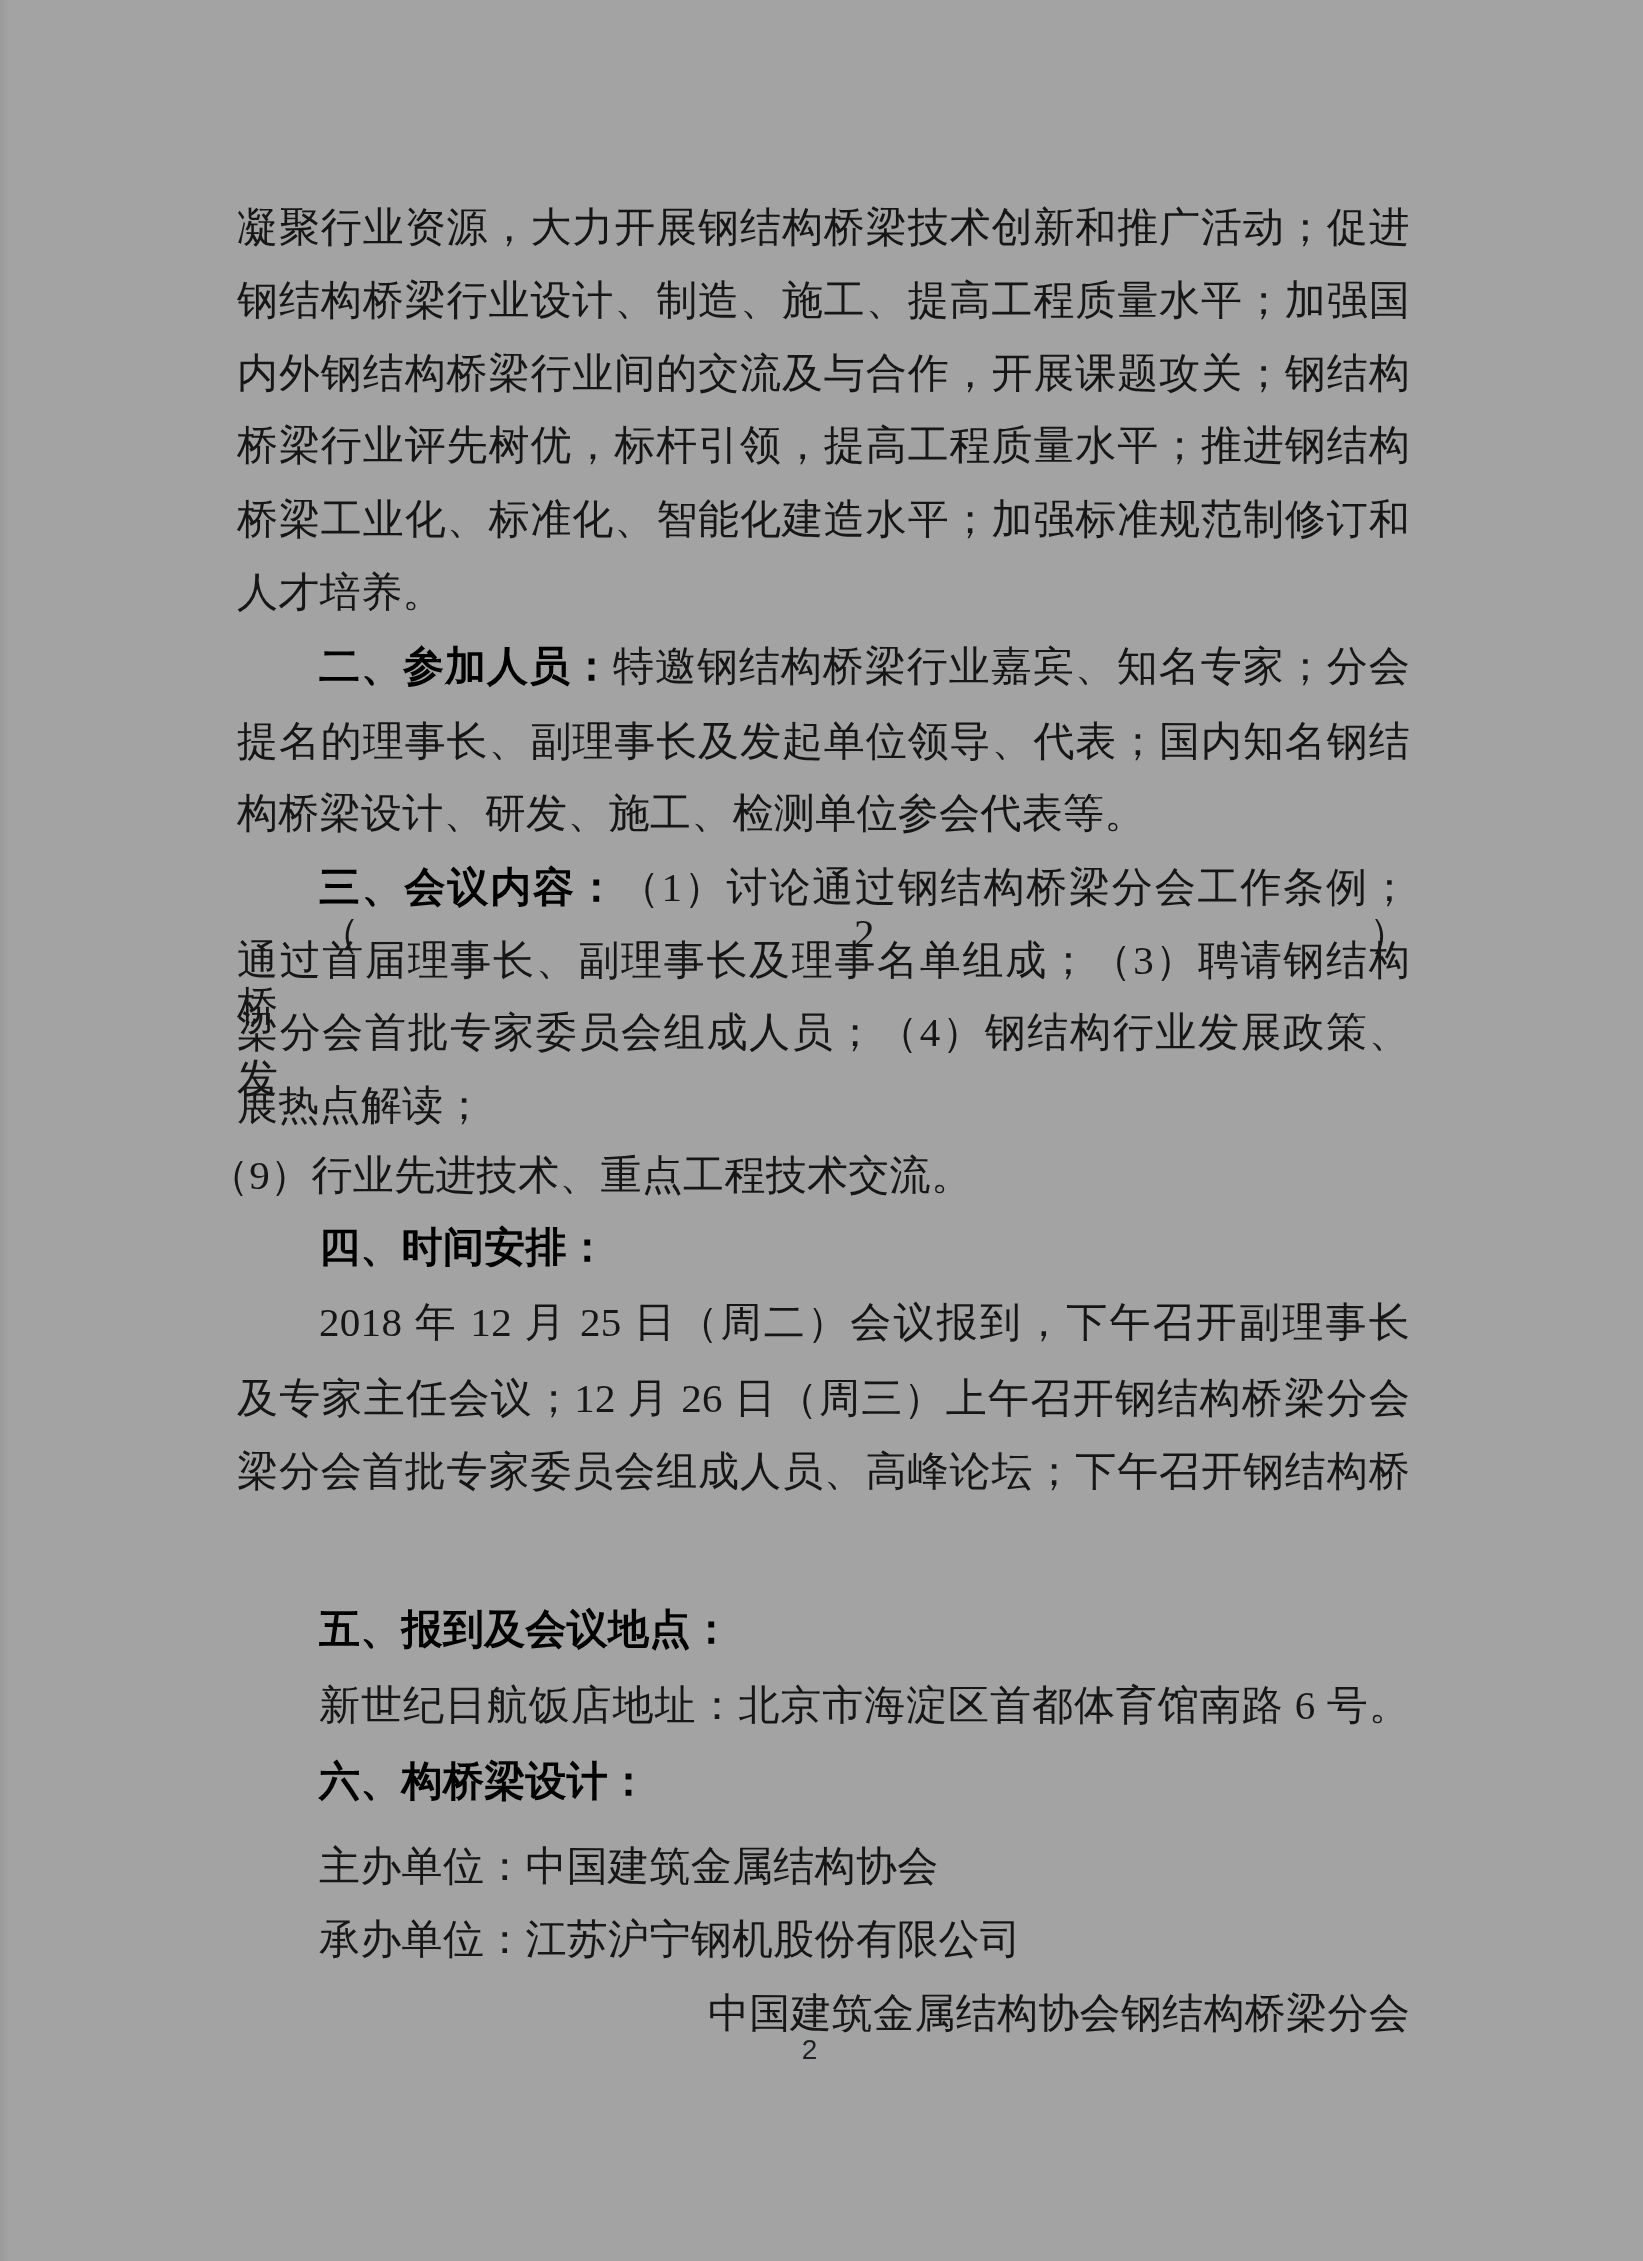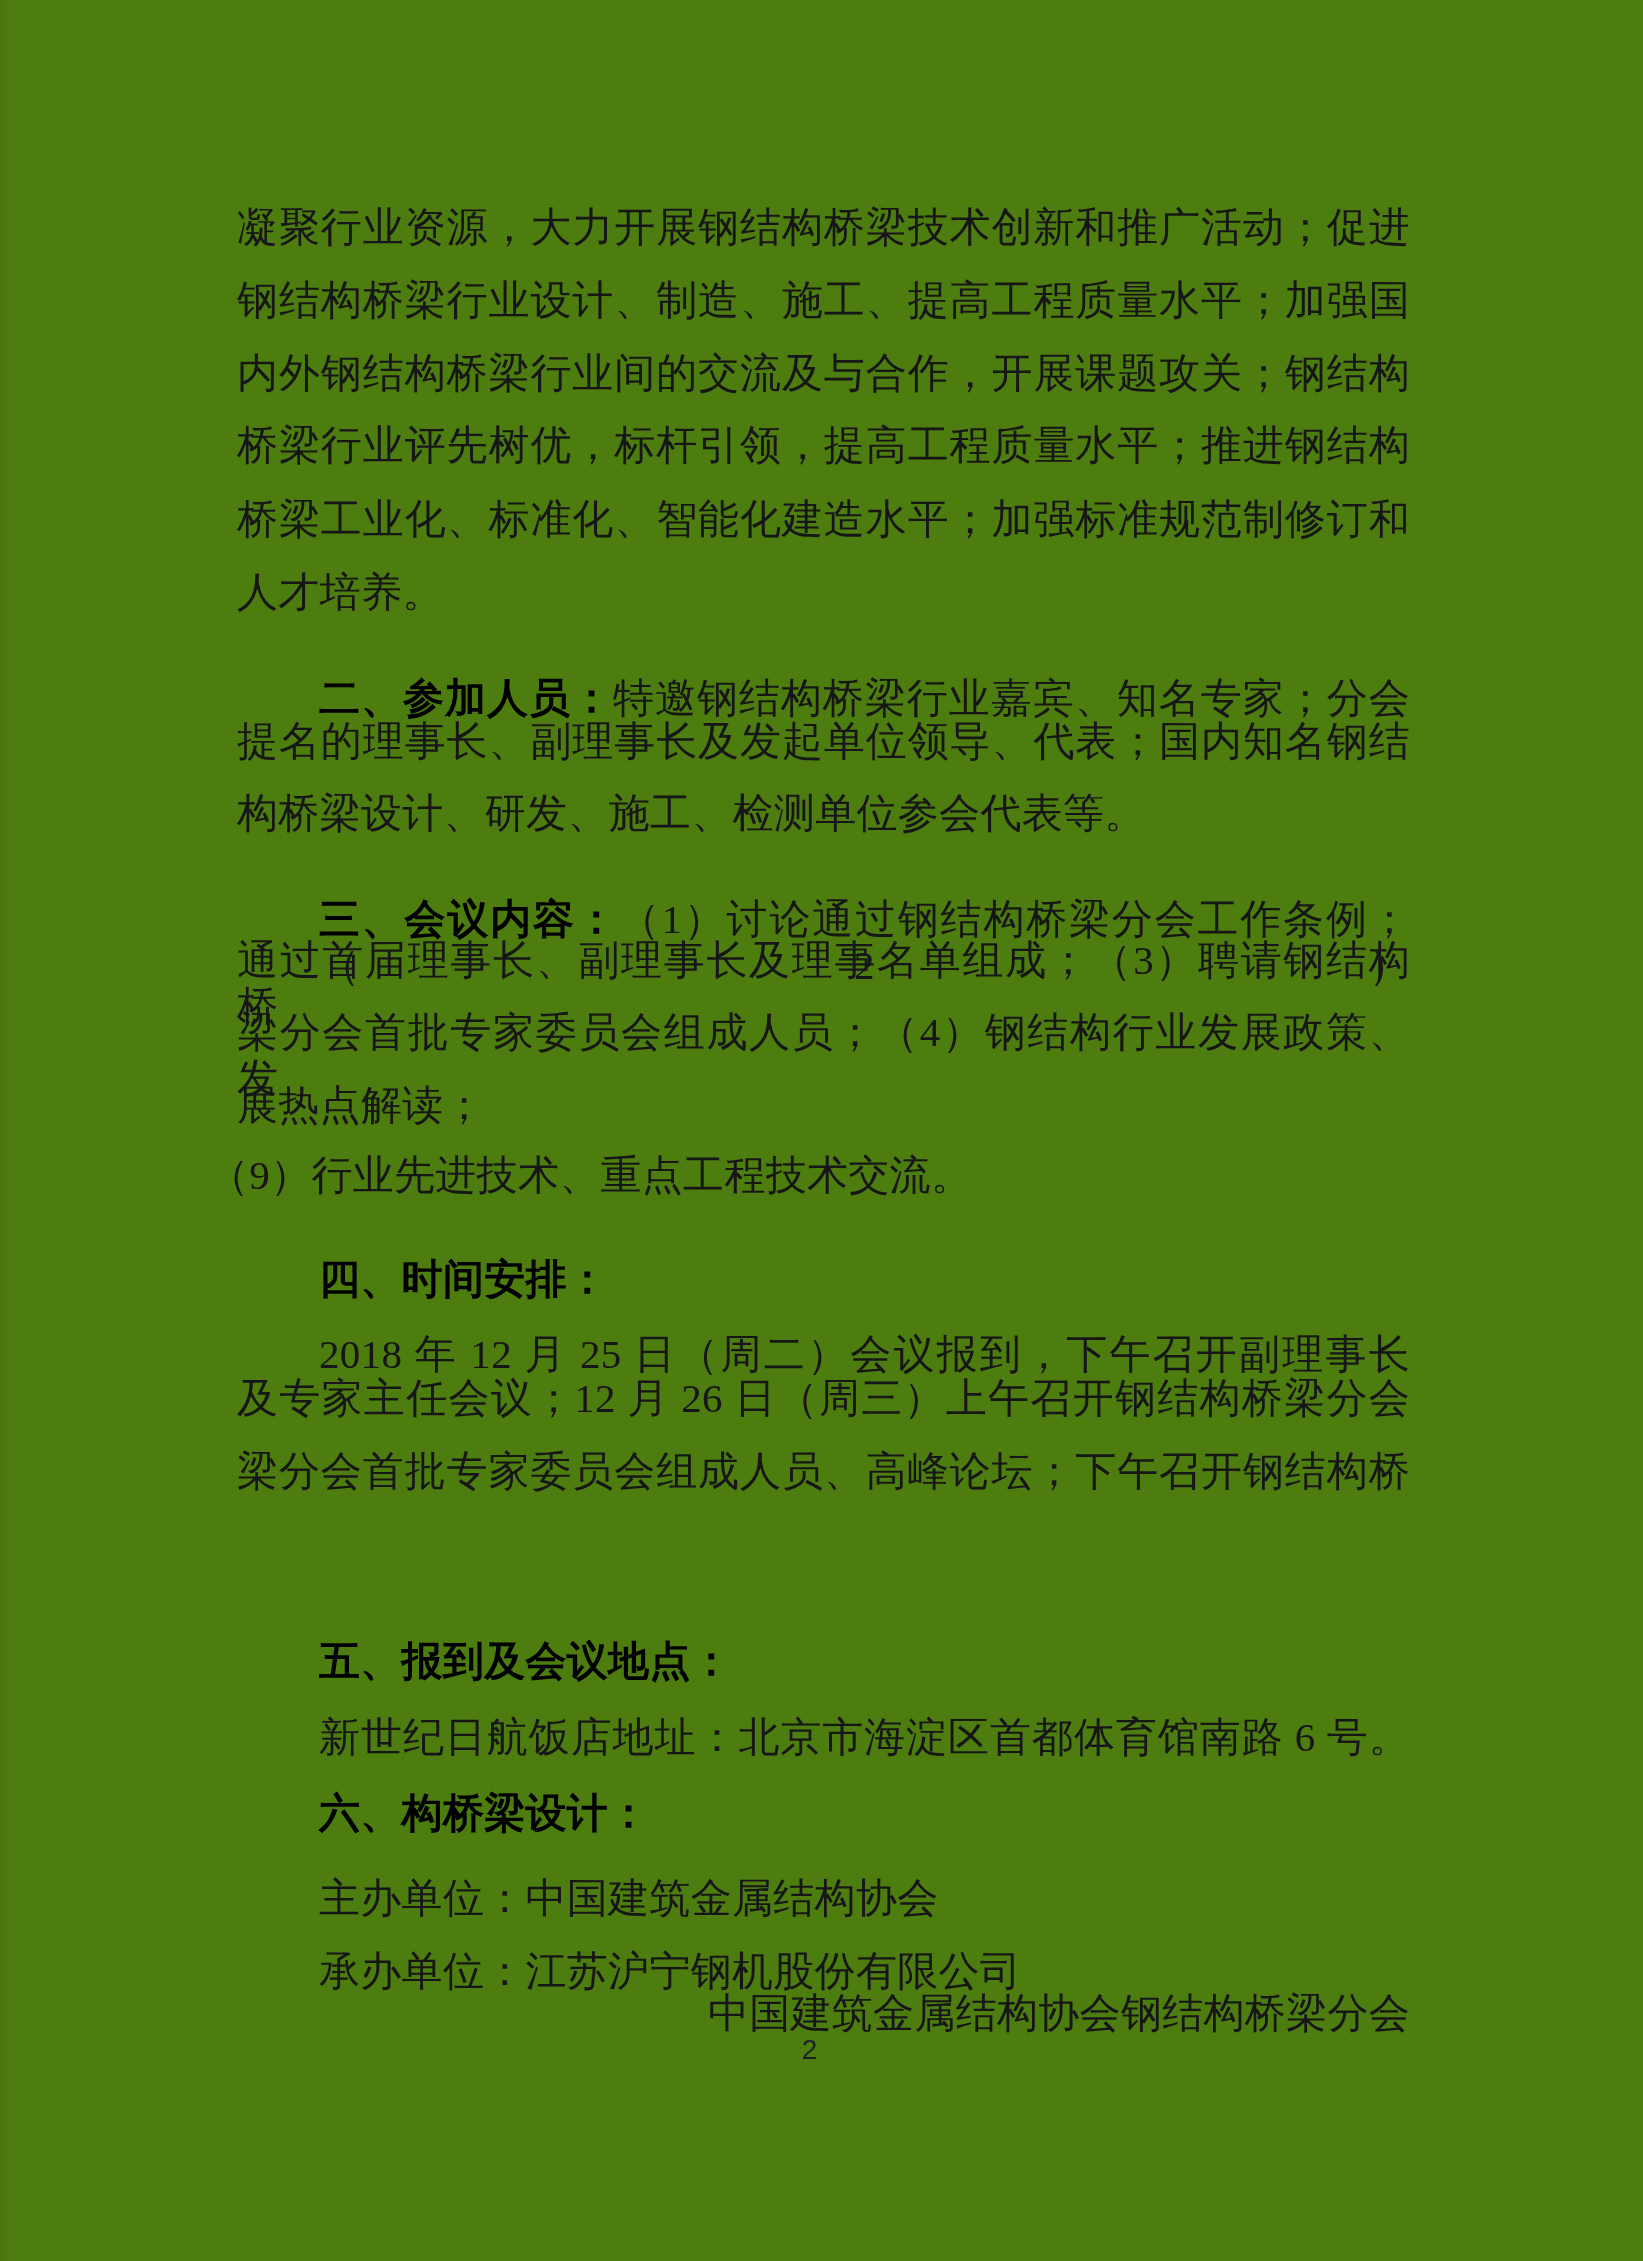--- a/index.html
+++ b/index.html
@@ -4,21 +4,21 @@
 <style>
   html, body {
     margin: 0;
     padding: 0;
     background: #e8e8e8;
   }
   .page {
     position: relative;
     width: 1643px;
     height: 2261px;
-    background: #4d7c0f;
+    background: #a3a3a3;
     overflow: hidden;
     font-family: "Liberation Serif", "DejaVu Serif", serif;
     color: #161616;
   }
   
   .page::before {
     content: "";
     position: absolute;
     left: 0; top: 0; bottom: 0;
     width: 10.3px;
@@ -32,21 +32,21 @@
     box-sizing: border-box;
     font-size: 41px;
     line-height: 1.12;
     white-space: normal;
     letter-spacing: 0.3px;
   }
   .justify {
     text-align: justify;
     text-align-last: justify;
   }
-  .ind      { padding-left: 82px; margin-top: 32px; }
+  .ind      { padding-left: 82px; }
   .ind-deep { padding-left: 291px; text-align: right; }
   .outdent  { margin-left: -29px; }
   .bold {
     font-family: "Liberation Sans", "DejaVu Sans", sans-serif;
     font-weight: 700;
     color: #000;
   }
   .page-num {
     position: absolute;
     top: 2036px;

